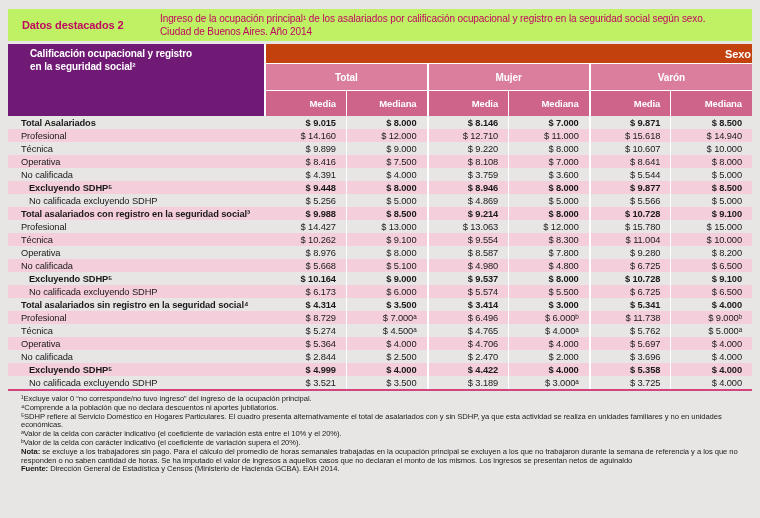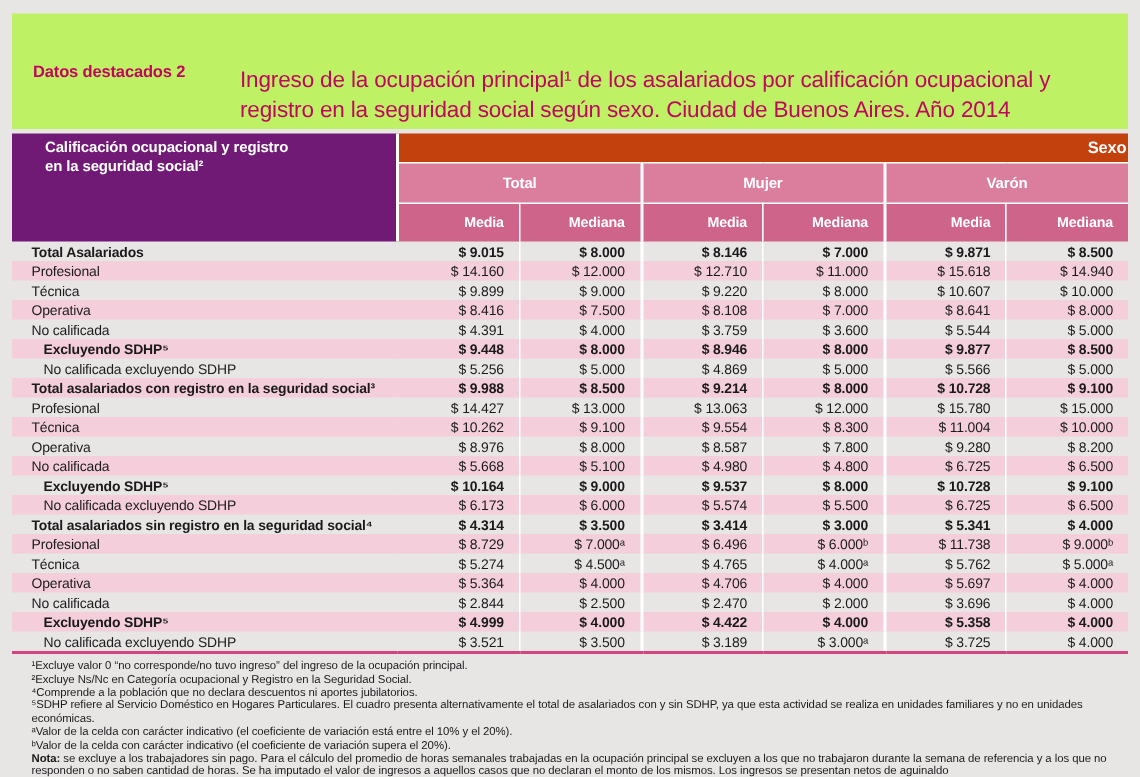--- a/index.html
+++ b/index.html
@@ -17,23 +17,23 @@
     background:#bef264;
     min-height:32px;
     display:flex;align-items:center;
   }
   .kicker{
     flex:none;width:138px;padding-left:14px;
     font-weight:bold;font-size:11px;color:#c1065f;
     letter-spacing:-0.1px;
   }
   .doc-title{
-    font-size:15px;color:#c1065f;line-height:1.3;
+    font-size:10px;color:#c1065f;line-height:1.3;
     letter-spacing:-0.1px;
-    max-width:578px;padding:3px 8px 3px 0;margin-top:32px;
+    max-width:578px;padding:3px 8px 3px 0;
   }
 
   
   table.datatable{
     border-collapse:collapse;table-layout:fixed;
     width:744px;margin-top:3px;
     font-size:9.3px;color:#1a1a1a;
     letter-spacing:-0.1px;
   }
   col.c-label{width:257px;}
@@ -319,21 +319,20 @@
           <td class="vgsep">$ 3.189</td>
           <td class="vsep">$ 3.000ᵃ</td>
           <td class="vgsep">$ 3.725</td>
           <td class="vsep">$ 4.000</td>
         </tr>
       </tbody>
   </table>
 
   <div class="footnotes">
       <div class="fn italic">¹Excluye valor 0 “no corresponde/no tuvo ingreso” del ingreso de la ocupación principal.</div>
-      <div class="fn italic">²Excluye Ns/Nc en Categoría ocupacional y Registro en la Seguridad Social.</div>
       <div class="fn italic">⁴Comprende a la población que no declara descuentos ni aportes jubilatorios.</div>
       <div class="fn italic">⁵SDHP refiere al Servicio Doméstico en Hogares Particulares. El cuadro presenta alternativamente el total de asalariados con y sin SDHP, ya que esta actividad se realiza en unidades familiares y no en unidades económicas.</div>
       <div class="fn italic">ᵃValor de la celda con carácter indicativo (el coeficiente de variación está entre el 10% y el 20%).</div>
       <div class="fn italic">ᵇValor de la celda con carácter indicativo (el coeficiente de variación supera el 20%).</div>
       <div class="fn"><span class="lead">Nota:</span> se excluye a los trabajadores sin pago. Para el cálculo del promedio de horas semanales trabajadas en la ocupación principal se excluyen a los que no trabajaron durante la semana de referencia y a los que no responden o no saben cantidad de horas. Se ha imputado el valor de ingresos a aquellos casos que no declaran el monto de los mismos. Los ingresos se presentan netos de aguinaldo</div>
       <div class="fn"><span class="lead">Fuente:</span> Dirección General de Estadística y Censos (Ministerio de Hacienda GCBA). EAH 2014.</div>
     </div>
 
 </div>
 

